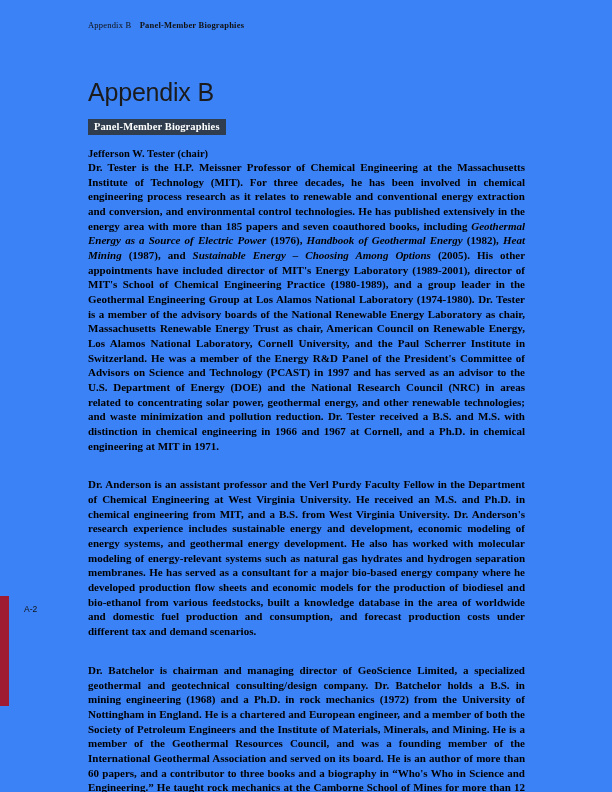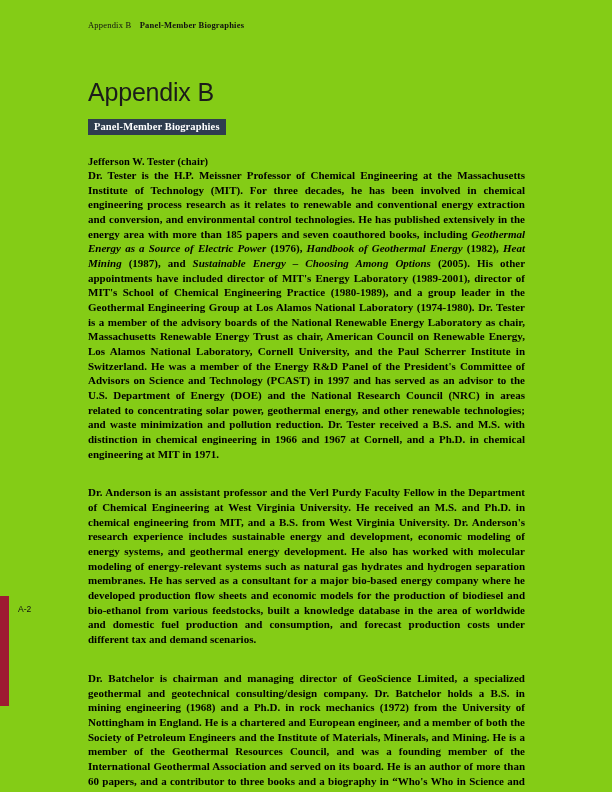--- a/index.html
+++ b/index.html
@@ -9,21 +9,21 @@
   }
   body {
     font-family: "Liberation Serif", serif;
     color: #000000;
   }
   .page {
     position: relative;
     width: 612px;
     height: 792px;
     overflow: hidden;
-    background: #84cc16;
+    background: #3b82f6;
   }
   
   .running-head {
     position: absolute;
     left: 88px;
     top: 20px;
     font-size: 8.5px;
     letter-spacing: 0.2px;
     color: #111111;
   }
@@ -38,21 +38,21 @@
   .edge-tab {
     position: absolute;
     left: 0;
     top: 596px;
     width: 9px;
     height: 110px;
     background: #9e1b32;
   }
   .folio {
     position: absolute;
-    left: 18px;
+    left: 24px;
     top: 604px;
     font-size: 8.5px;
     color: #111111;
     font-family: Liberation Sans, sans-serif;
   }
   
   .content {
     position: absolute;
     left: 88px;
     top: 78px;
@@ -76,21 +76,21 @@
     padding: 2px 6px 3px 6px;
     margin: 0 0 9px 0;
     letter-spacing: 0.1px;
   }
   .bio {
     margin-bottom: 14px;
   }
   .bio-name {
     font-weight: bold;
     font-size: 10.5px;
-    margin: 12px 0 1px 0;
+    margin: 4px 0 1px 0;
     letter-spacing: 0.05px;
   }
   .bio-body {
     font-size: 11px;
     line-height: 1.335;
     text-align: justify;
     margin: 0;
     hyphens: none;
     font-weight: bold;
   }

